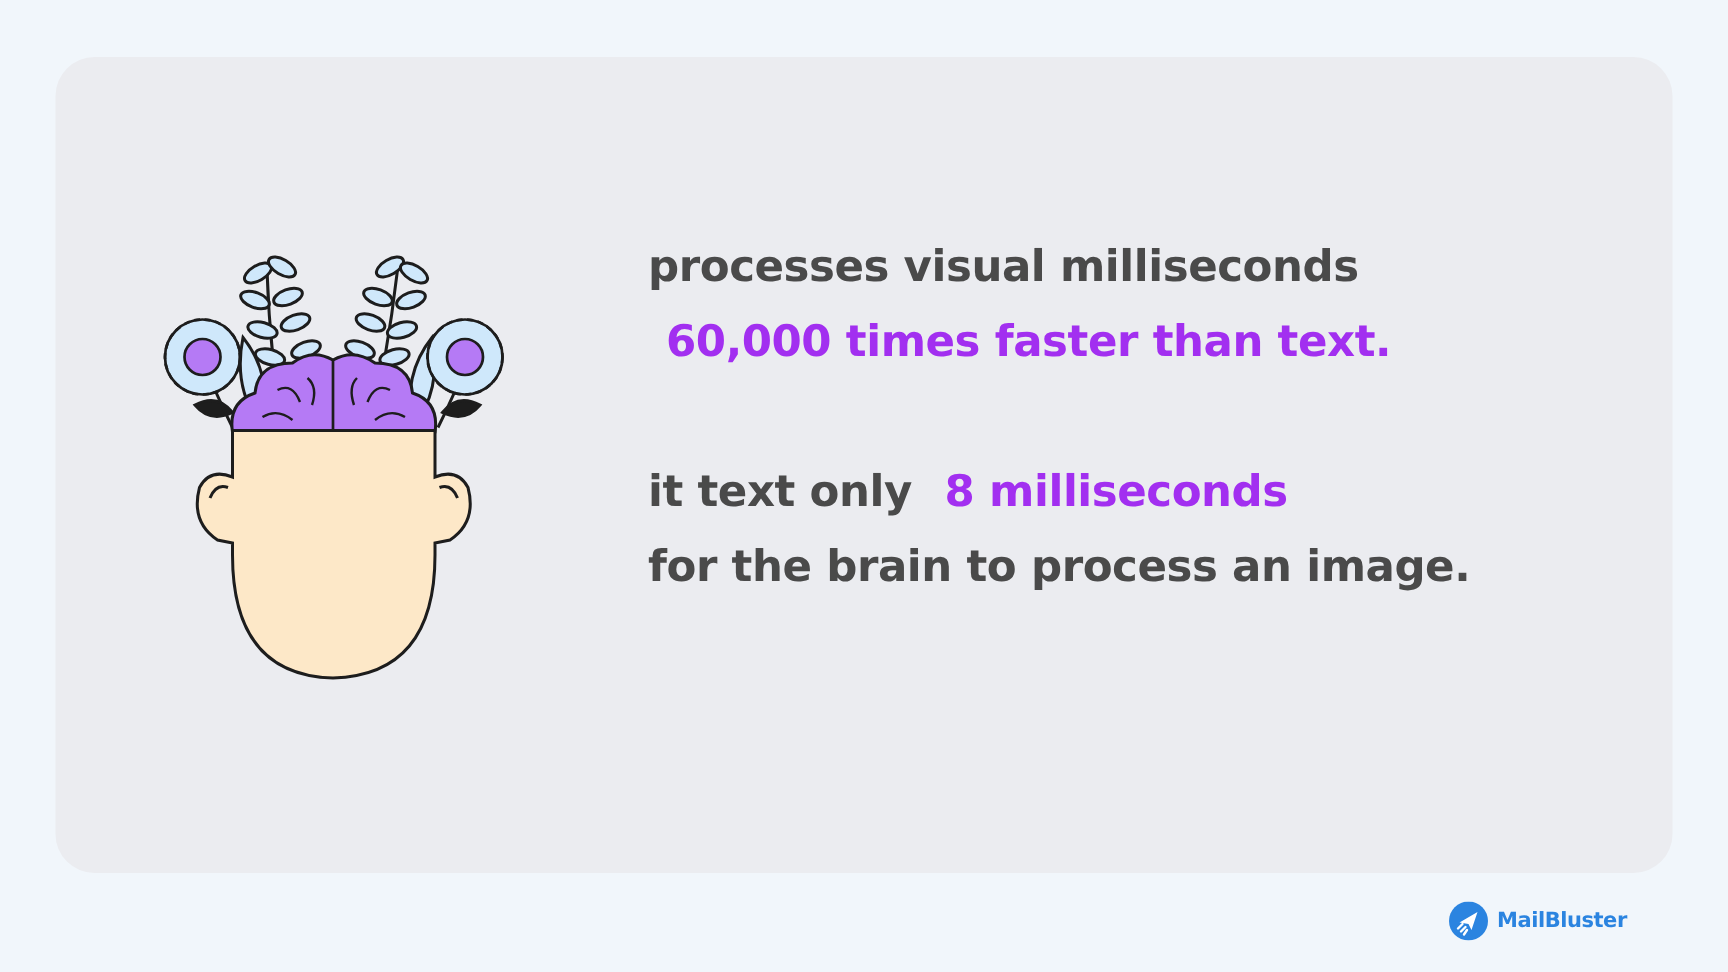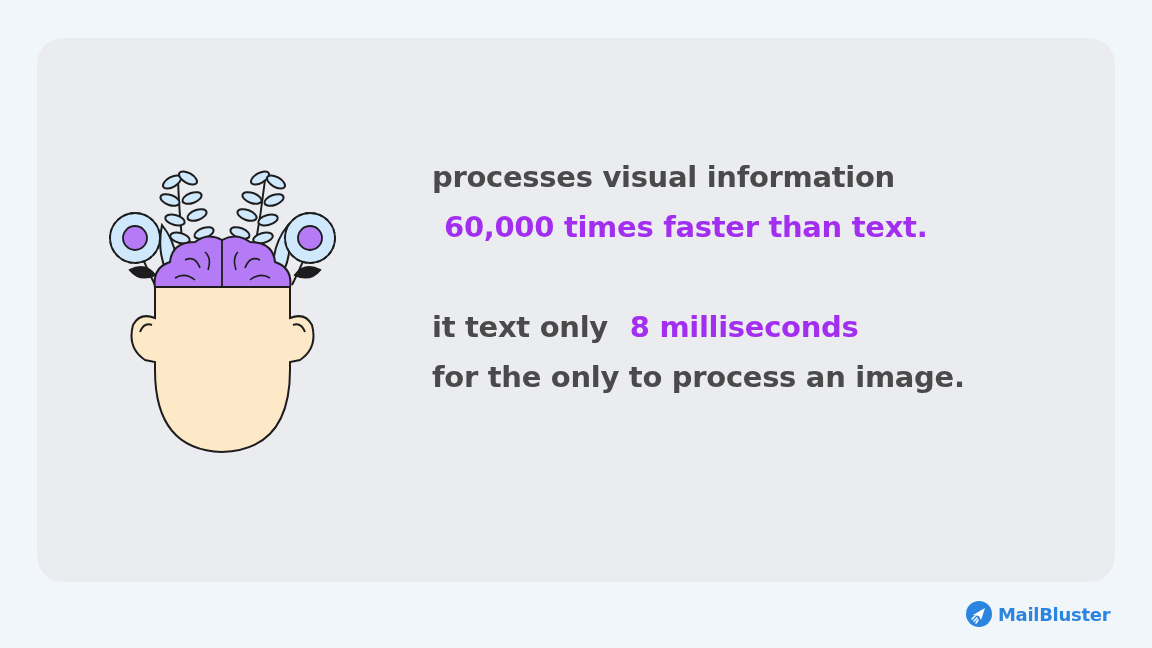--- a/index.html
+++ b/index.html
@@ -21,21 +21,21 @@
       color: #4a4a4a; font-weight: bold; font-size: 29px;
       line-height: 50px; letter-spacing: -0.3px;
     }
     .text-block .line { display: block; white-space: nowrap; }
     .text-block .gap { height: 50px; }
     .hl { color: #a22ff0; margin-left: 12px; }
     .logo {
       position: absolute; left: 966px; top: 601px;
       display: flex; align-items: center; gap: 6px;
     }
-    .logo-text { color: #2b84e0; font-weight: bold; font-size: 18px; letter-spacing: -0.3px; }
+    .logo-text { color: #2b84e0; font-weight: bold; font-size: 14px; letter-spacing: -0.3px; }
   </style>
 </head>
 <body>
 
 <div class="card"></div>
 
 <svg class="illustration" viewBox="0 0 250 300">
   <g stroke="#1d1d1d" stroke-width="2" fill="#cfe8fb">
 
     <path d="M90 135 Q80 80 78 20" fill="none"></path>
@@ -90,25 +90,25 @@
     <path d="M170 118 Q160 112 150 120"></path>
       <path d="M138 92 Q132 98 136 110"></path>
   </g>
 
   <path d="M55 127 L190 127 L190 158 Q205 152 212 165 Q218 188 200 200 L190 202 L190 210 Q190 290 122 292 Q55 290 55 210 L55 202 L45 200 Q27 188 33 165 Q40 152 55 158 Z" fill="#fde8c8" stroke="#1d1d1d" stroke-width="2"></path>
   <path d="M40 172 Q44 162 52 165" stroke="#1d1d1d" stroke-width="2" fill="none"></path>
   <path d="M205 172 Q201 162 193 165" stroke="#1d1d1d" stroke-width="2" fill="none"></path>
 </svg>
 
 <div class="text-block">
-  <span class="line">processes visual information</span>
+  <span class="line">processes visual milliseconds</span>
   <span class="line hl">60,000 times faster than text.</span>
   <div class="gap"></div>
   <span class="line"><span style="white-space:pre">it text only </span><span class="hl">8 milliseconds</span></span>
-  <span class="line">for the only to process an image.</span>
+  <span class="line">for the brain to process an image.</span>
 </div>
 
 <div class="logo">
   <svg width="26" height="26" viewBox="0 0 26 26">
     <circle cx="13" cy="13" r="13" fill="#2b84e0"></circle>
     <path d="M7 14 L19 7 L15 19 L13 15 Z" fill="#ffffff"></path>
     <path d="M6 18 L9 15 M8 20 L11 17 M10 22 L12 19" stroke="#ffffff" stroke-width="1.6" stroke-linecap="round"></path>
   </svg>
   <span class="logo-text">MailBluster</span>
 </div>

